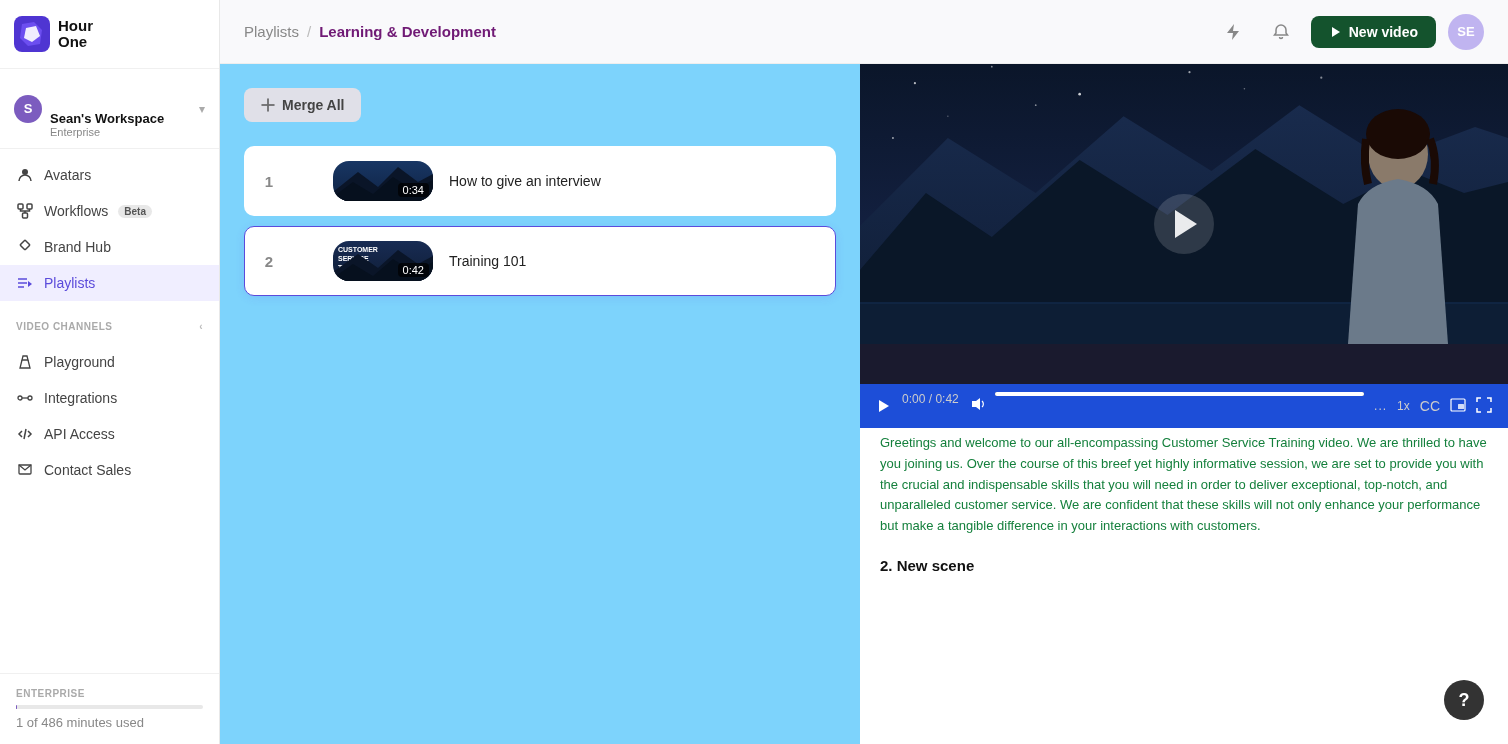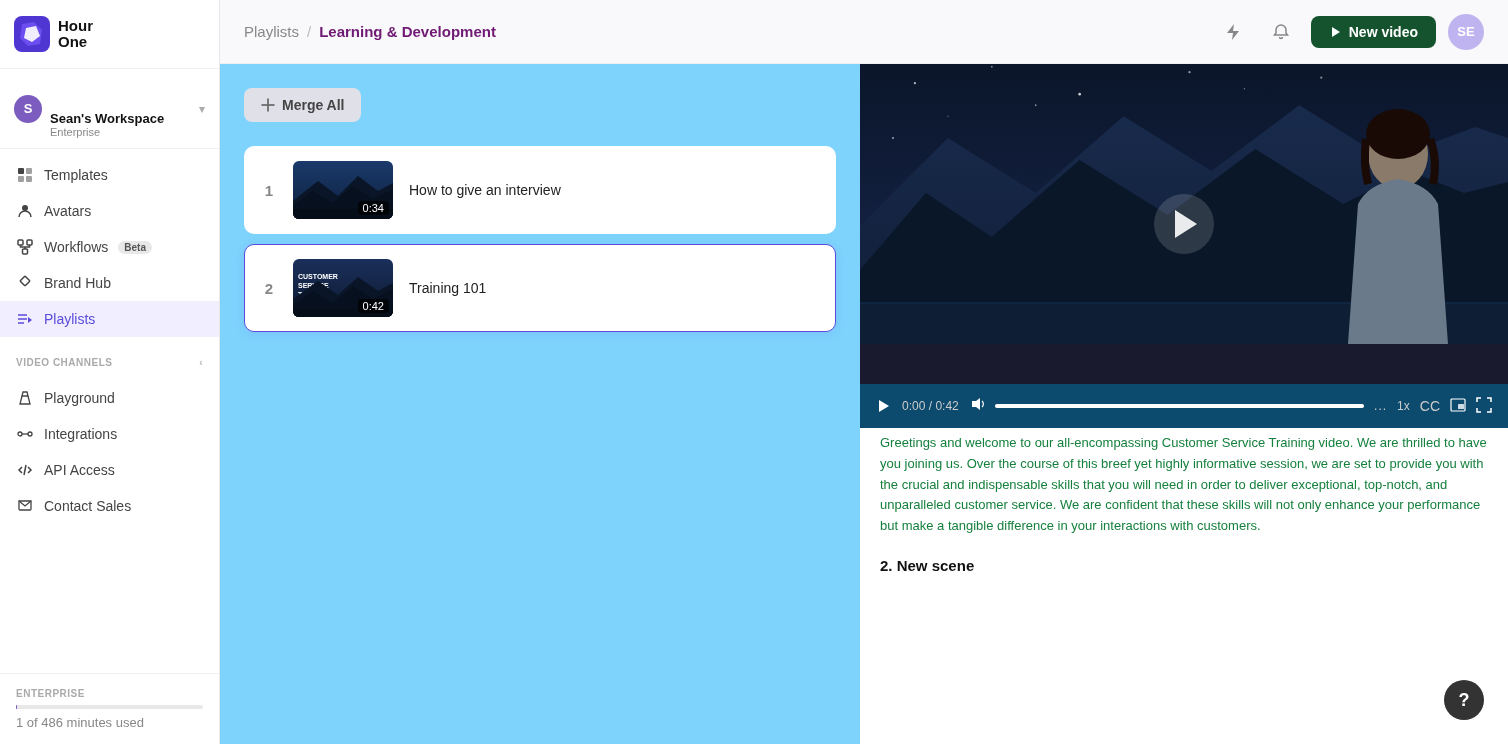--- a/index.html
+++ b/index.html
@@ -211,24 +211,25 @@
       padding: 14px 16px;
       cursor: pointer;
       transition: box-shadow 0.15s;
       border: 1px solid transparent;
     }
     .video-item.selected { border-color: #5b4bdb; box-shadow: 0 2px 10px rgba(91,75,219,0.12); }
     .video-number { font-size: 15px; font-weight: 600; color: #888; width: 16px; text-align: center; flex-shrink: 0; }
     .video-thumb {
       position: relative;
       width: 100px;
-      height: 58px;
-      border-radius: 6px;
+      height: 40px;
+      border-radius: 16px;
       overflow: hidden;
       flex-shrink: 0;
+      margin-left: 40px;
     }
     .video-thumb-bg {
       width: 100%;
       height: 100%;
     }
     .thumb-duration {
       position: absolute;
       bottom: 4px;
       right: 4px;
       background: rgba(0,0,0,0.7);
@@ -292,24 +293,23 @@
       height: 260px;
       width: 220px;
       display: flex;
       align-items: flex-end;
       justify-content: center;
       overflow: hidden;
     }
 
     .video-controls {
       display: flex;
-      align-items: center;
       gap: 10px;
       padding: 8px 16px;
-      background: #0c4a6e;
+      background: #1d4ed8;
       height: 44px;
     }
     .ctrl-btn {
       background: none;
       border: none;
       color: #ccc;
       cursor: pointer;
       font-size: 16px;
       display: flex;
       align-items: center;
@@ -384,31 +384,20 @@
   <div class="workspace-selector">
     <div class="workspace-avatar">S</div>
     <div class="workspace-info">
       <div class="workspace-name">Sean's Workspace</div>
       <div class="workspace-plan">Enterprise</div>
     </div>
     <span class="workspace-chevron">▾</span>
   </div>
 
   <div class="nav-section">
-    <div class="nav-item">
-      <span class="nav-icon">
-        <svg width="16" height="16" viewBox="0 0 16 16" fill="none">
-            <rect x="1" y="1" width="6" height="6" rx="1" fill="currentColor"></rect>
-            <rect x="9" y="1" width="6" height="6" rx="1" fill="currentColor" opacity="0.5"></rect>
-            <rect x="1" y="9" width="6" height="6" rx="1" fill="currentColor" opacity="0.5"></rect>
-            <rect x="9" y="9" width="6" height="6" rx="1" fill="currentColor" opacity="0.5"></rect>
-          </svg>
-      </span>
-      <span>Templates</span>
-    </div>
     <div class="nav-item">
       <span class="nav-icon">
         <svg width="16" height="16" viewBox="0 0 16 16" fill="none">
             <circle cx="8" cy="5" r="3" fill="currentColor"></circle>
             <path d="M2 14c0-3.3 2.7-6 6-6s6 2.7 6 6" stroke="currentColor" stroke-width="1.5" fill="none"></path>
           </svg>
       </span>
       <span>Avatars</span>
     </div>
     <div class="nav-item">

